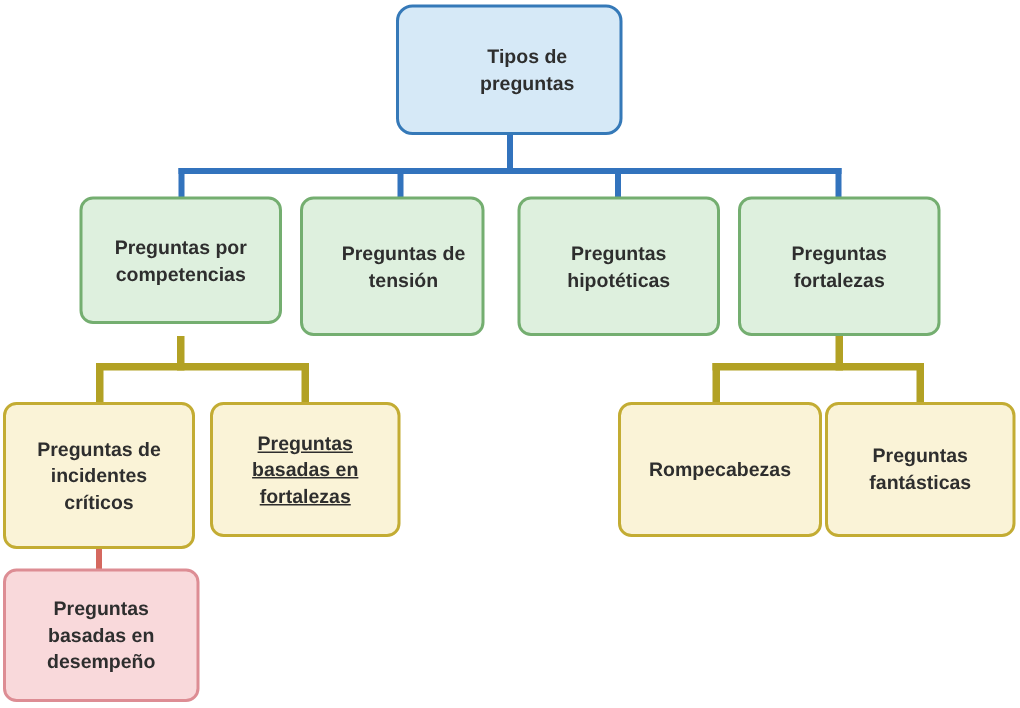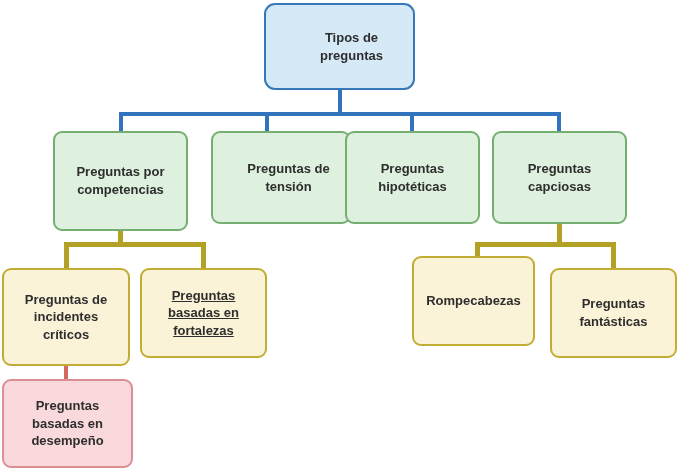--- a/index.html
+++ b/index.html
@@ -70,31 +70,31 @@
 
   <div class="line v c-olive" style="left:557px; top:224px; width:5px; height:23px;"></div>
   <div class="line h c-olive" style="left:475px; top:242px; width:141px; height:5px;"></div>
   <div class="line v c-olive" style="left:475px; top:242px; width:5px; height:27px;"></div>
   <div class="line v c-olive" style="left:611px; top:242px; width:5px; height:27px;"></div>
 
   <div class="line v c-red" style="left:64px; top:357px; width:4px; height:23px;"></div>
 
   <div class="node blue" style="left:264px; top:3px; width:151px; height:87px;padding-left:44px;">Tipos de preguntas</div>
 
-  <div class="node green" style="left:53px; top:131px; width:135px; height:100px;">Preguntas por competencias</div>
+  <div class="node green" style="left:53px; top:131px; width:135px; height:85px;">Preguntas por competencias</div>
 
-  <div class="node green" style="left:211px; top:131px; width:140px; height:93px;padding-left:23px;">Preguntas de tensión</div>
+  <div class="node green" style="left:200px; top:131px; width:123px; height:93px;padding-left:23px;">Preguntas de tensión</div>
 
   <div class="node green" style="left:345px; top:131px; width:135px; height:93px;">Preguntas hipotéticas</div>
 
-  <div class="node green" style="left:492px; top:131px; width:135px; height:93px;">Preguntas capciosas</div>
+  <div class="node green" style="left:492px; top:131px; width:135px; height:93px;">Preguntas fortalezas</div>
 
   <div class="node yellow" style="left:2px; top:268px; width:128px; height:98px;">Preguntas de incidentes críticos</div>
 
   <div class="node yellow" style="left:140px; top:268px; width:127px; height:90px;text-decoration:underline;">Preguntas basadas en fortalezas</div>
 
-  <div class="node yellow" style="left:412px; top:256px; width:123px; height:90px;">Rompecabezas</div>
+  <div class="node yellow" style="left:412px; top:268px; width:136px; height:90px;">Rompecabezas</div>
 
   <div class="node pink" style="left:2px; top:379px; width:131px; height:89px;">Preguntas basadas en desempeño</div>
 
   <div class="node yellow" style="left:550px; top:268px; width:127px; height:90px;">Preguntas fantásticas</div>
 
 </div>
 
 </body></html>

